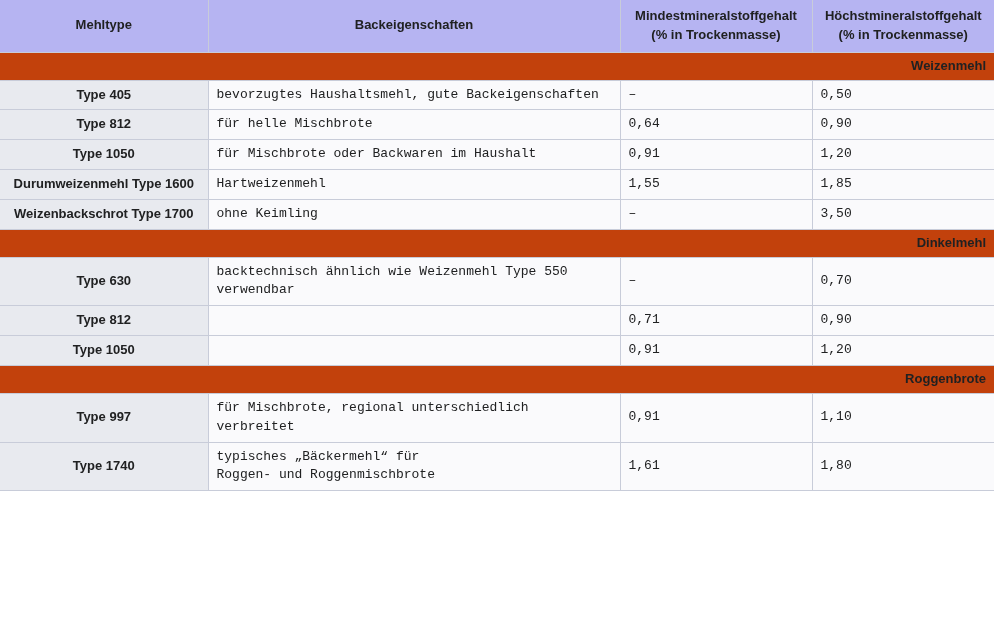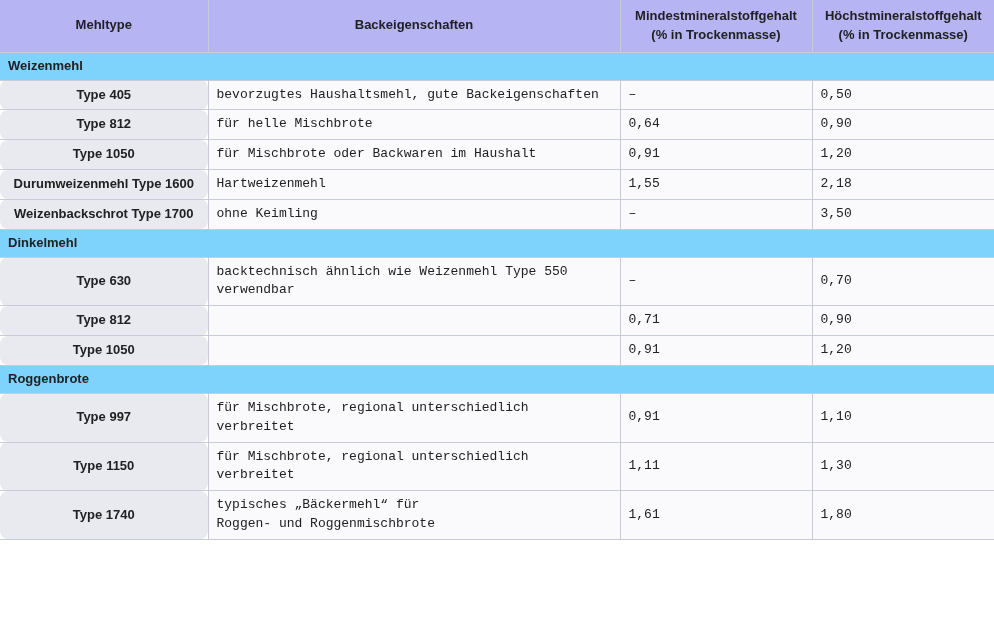--- a/index.html
+++ b/index.html
@@ -42,34 +42,33 @@
     text-align: center;
     font-weight: bold;
     font-size: 13px;
     padding-top: 7px;
     padding-bottom: 7px;
     height: 36px;
   }
   thead th.col-head .head-line { display: block; white-space: nowrap; }
 
   tr.section-row td.section-cell {
-    background: #7dd3fc;
-    text-align: left;
+    background: #c2410c;
+    text-align: right;
     font-weight: bold;
     font-size: 13px;
     padding-top: 4px;
     padding-bottom: 4px;
   }
 
   td.cell-type {
     background: #e8eaef;
     text-align: center;
     font-weight: bold;
     white-space: nowrap;
-    border-radius: 8px;
   }
   td.cell-desc,
   td.cell-min,
   td.cell-max {
     background: #fafafc;
     text-align: left;
     font-family: Liberation Mono, monospace;
   }
   td.cell-desc .desc-line { display: block; }
   td.cell-desc.is-empty { height: 1em; }
@@ -129,21 +128,21 @@
         </td>
         <td class="cell-min">0,91</td>
         <td class="cell-max">1,20</td>
       </tr>
       <tr>
         <td class="cell-type">Durumweizenmehl Type 1600</td>
         <td class="cell-desc">
           <span class="desc-line">Hartweizenmehl</span>
         </td>
         <td class="cell-min">1,55</td>
-        <td class="cell-max">2,18</td>
+        <td class="cell-max">1,85</td>
       </tr>
       <tr>
         <td class="cell-type">Weizenbackschrot Type 1700</td>
         <td class="cell-desc">
           <span class="desc-line">ohne Keimling</span>
         </td>
         <td class="cell-min">–</td>
         <td class="cell-max">3,50</td>
       </tr>
       <tr class="section-row">
@@ -174,28 +173,20 @@
       </tr>
       <tr>
         <td class="cell-type">Type 997</td>
         <td class="cell-desc">
           <span class="desc-line">für Mischbrote, regional unterschiedlich verbreitet</span>
         </td>
         <td class="cell-min">0,91</td>
         <td class="cell-max">1,10</td>
       </tr>
       <tr>
-        <td class="cell-type">Type 1150</td>
-        <td class="cell-desc">
-          <span class="desc-line">für Mischbrote, regional unterschiedlich verbreitet</span>
-        </td>
-        <td class="cell-min">1,11</td>
-        <td class="cell-max">1,30</td>
-      </tr>
-      <tr>
         <td class="cell-type">Type 1740</td>
         <td class="cell-desc">
           <span class="desc-line">typisches „Bäckermehl“ für</span>
           <span class="desc-line">Roggen- und Roggenmischbrote</span>
         </td>
         <td class="cell-min">1,61</td>
         <td class="cell-max">1,80</td>
       </tr>
     </tbody>
 </table>

